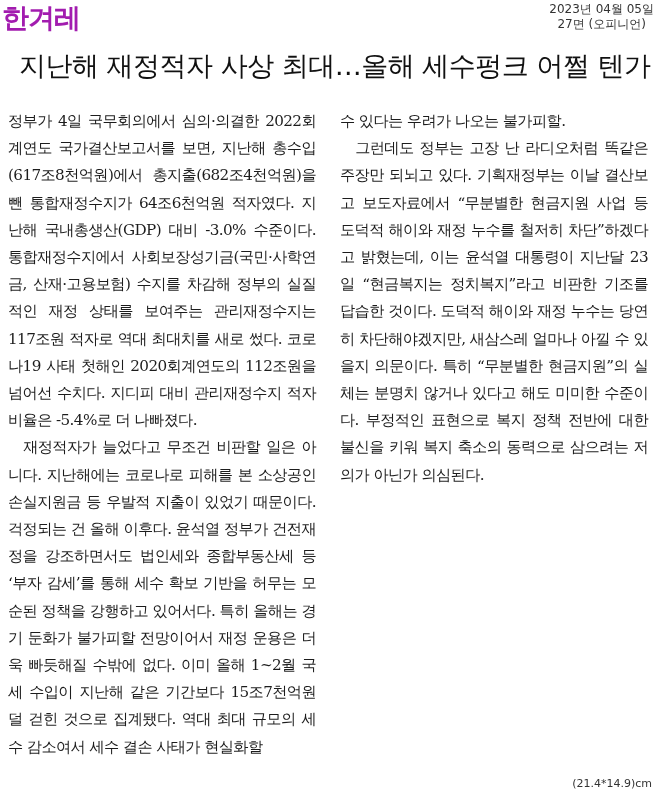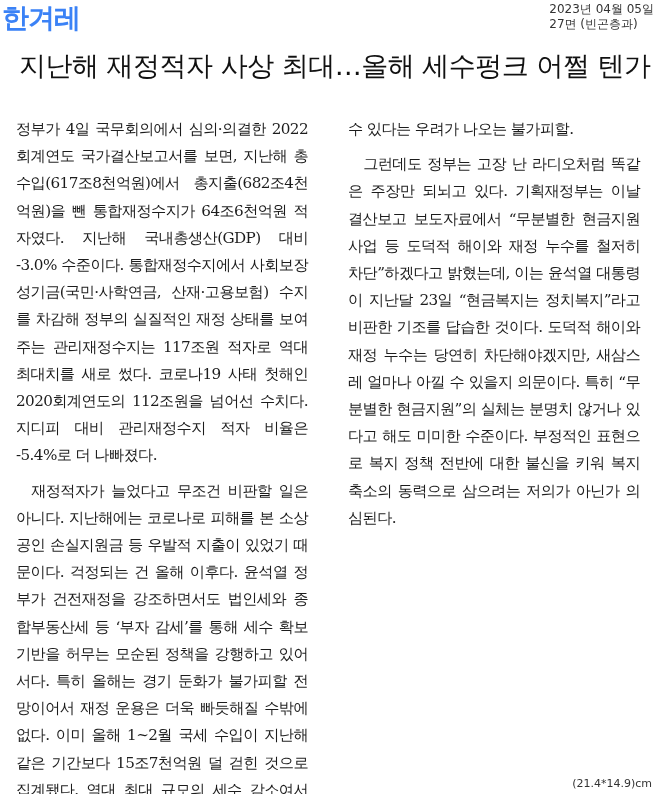--- a/index.html
+++ b/index.html
@@ -5,55 +5,55 @@
   html, body { margin: 0; padding: 0; background: #ffffff; }
   body {
     width: 658px; height: 794px; overflow: hidden; position: relative;
     font-family: "DejaVu Serif", "Liberation Serif", serif;
     color: #1a1a1a;
   }
   .masthead {
     position: absolute; left: 2px; top: 0px;
     font-family: "DejaVu Sans", sans-serif;
     font-weight: bold; font-size: 27px; letter-spacing: -1px;
-    color: #3b82f6;
+    color: #a21caf;
   }
   .meta {
-    position: absolute; right: 4px; top: 2px; text-align: left;
+    position: absolute; right: 4px; top: 2px; text-align: center;
     font-family: "DejaVu Sans", sans-serif;
     font-size: 12px; line-height: 15px; color: #333;
   }
   .headline {
     position: absolute; left: 10px; top: 40px; width: 640px;
     font-family: "DejaVu Sans", sans-serif;
     font-size: 27px; line-height: 34px; color: #111;
     letter-spacing: -0.5px; white-space: nowrap;
   }
   .col {
     position: absolute; top: 108px; width: 308px;
     font-size: 15.2px; line-height: 27.2px; letter-spacing: -0.6px;
     text-align: justify; color: #1c1c1c;
   }
   .col-left { left: 8px; }
   .col-right { left: 340px; }
-  .para { margin: 8px; }
+  .para { margin: 0; }
   .indent { text-indent: 1em; }
   .dim {
     position: absolute; right: 6px; bottom: 4px;
     font-family: "DejaVu Sans", sans-serif; font-size: 11px; color: #333;
   }
 </style>
 </head>
 <body>
 
 <div class="masthead">한겨레</div>
 
 <div class="meta">
   <div>2023년 04월 05일</div>
-  <div>27면 (빈곤층과)</div>
+  <div>27면 (오피니언)</div>
 </div>
 
 <h1 class="headline" style="margin:9px;font-weight:normal;">지난해 재정적자 사상 최대…올해 세수펑크 어쩔 텐가</h1>
 
 <div class="col col-left">
   <p class="para">정부가 4일 국무회의에서 심의·의결한 2022회계연도 국가결산보고서를 보면, 지난해 총수입(617조8천억원)에서 총지출(682조4천억원)을 뺀 통합재정수지가 64조6천억원 적자였다. 지난해 국내총생산(GDP) 대비 -3.0% 수준이다. 통합재정수지에서 사회보장성기금(국민·사학연금, 산재·고용보험) 수지를 차감해 정부의 실질적인 재정 상태를 보여주는 관리재정수지는 117조원 적자로 역대 최대치를 새로 썼다. 코로나19 사태 첫해인 2020회계연도의 112조원을 넘어선 수치다. 지디피 대비 관리재정수지 적자 비율은 -5.4%로 더 나빠졌다.</p>
   <p class="para indent">재정적자가 늘었다고 무조건 비판할 일은 아니다. 지난해에는 코로나로 피해를 본 소상공인 손실지원금 등 우발적 지출이 있었기 때문이다. 걱정되는 건 올해 이후다. 윤석열 정부가 건전재정을 강조하면서도 법인세와 종합부동산세 등 ‘부자 감세’를 통해 세수 확보 기반을 허무는 모순된 정책을 강행하고 있어서다. 특히 올해는 경기 둔화가 불가피할 전망이어서 재정 운용은 더욱 빠듯해질 수밖에 없다. 이미 올해 1~2월 국세 수입이 지난해 같은 기간보다 15조7천억원 덜 걷힌 것으로 집계됐다. 역대 최대 규모의 세수 감소여서 세수 결손 사태가 현실화할</p>
 </div>
 
 <div class="col col-right">

